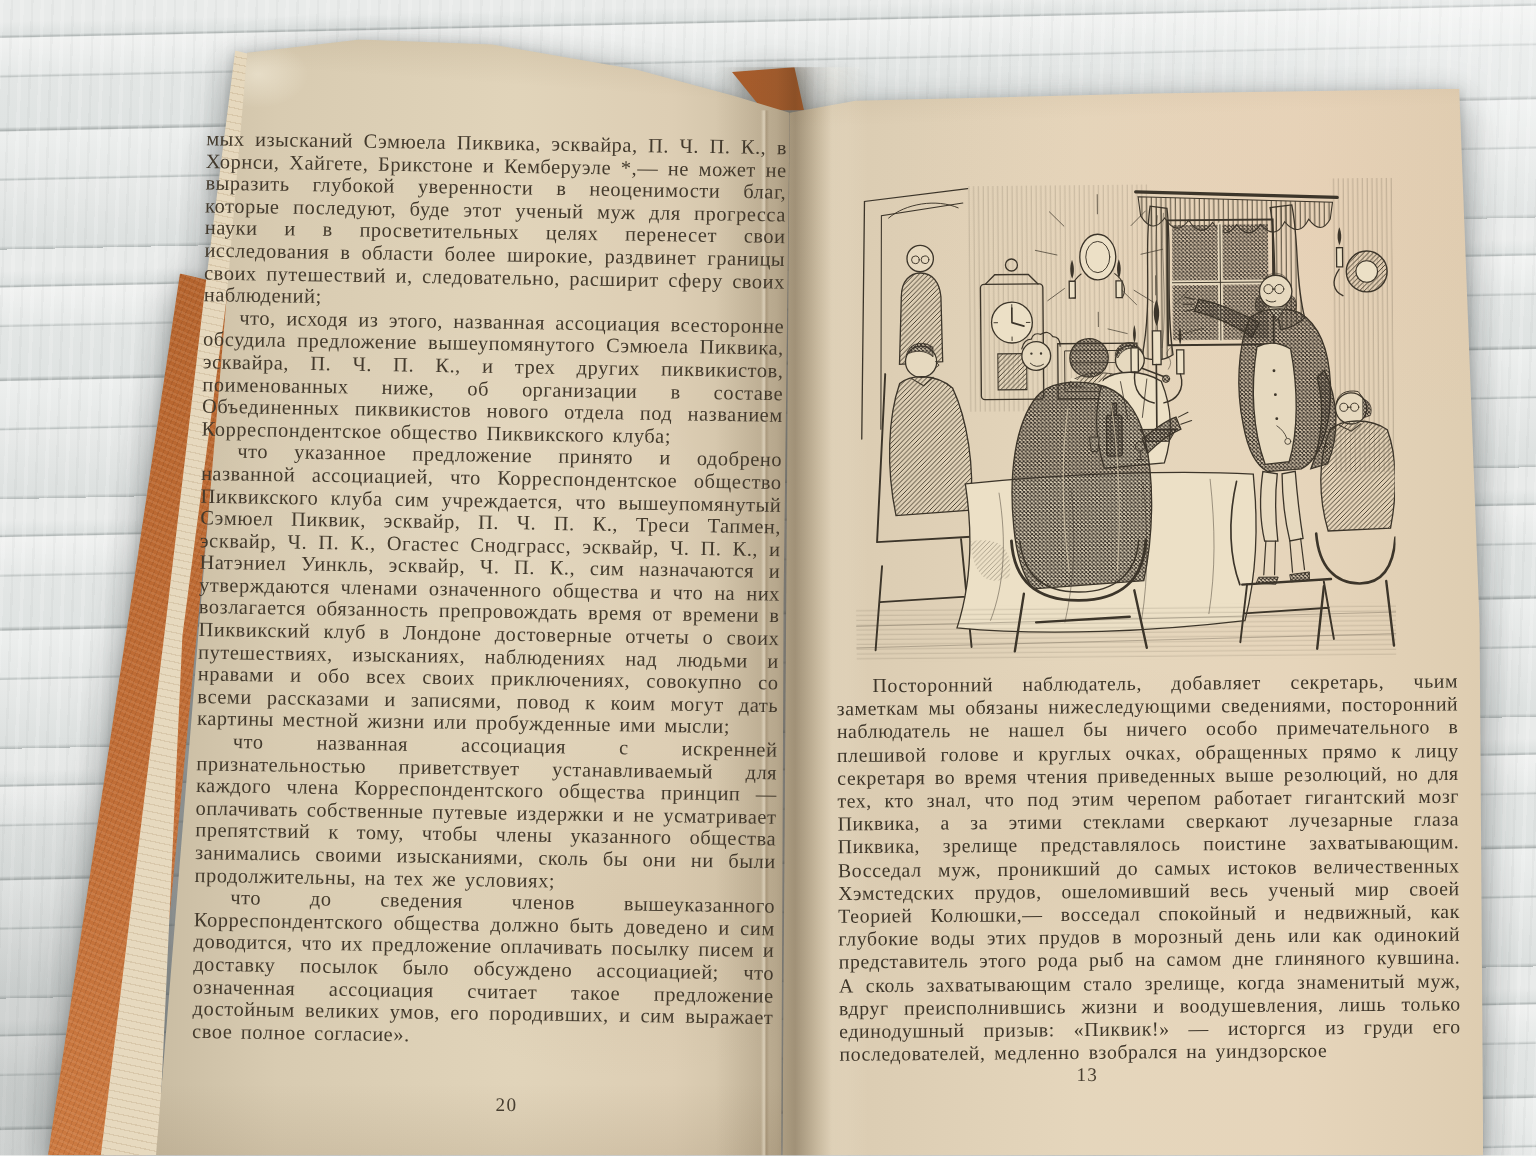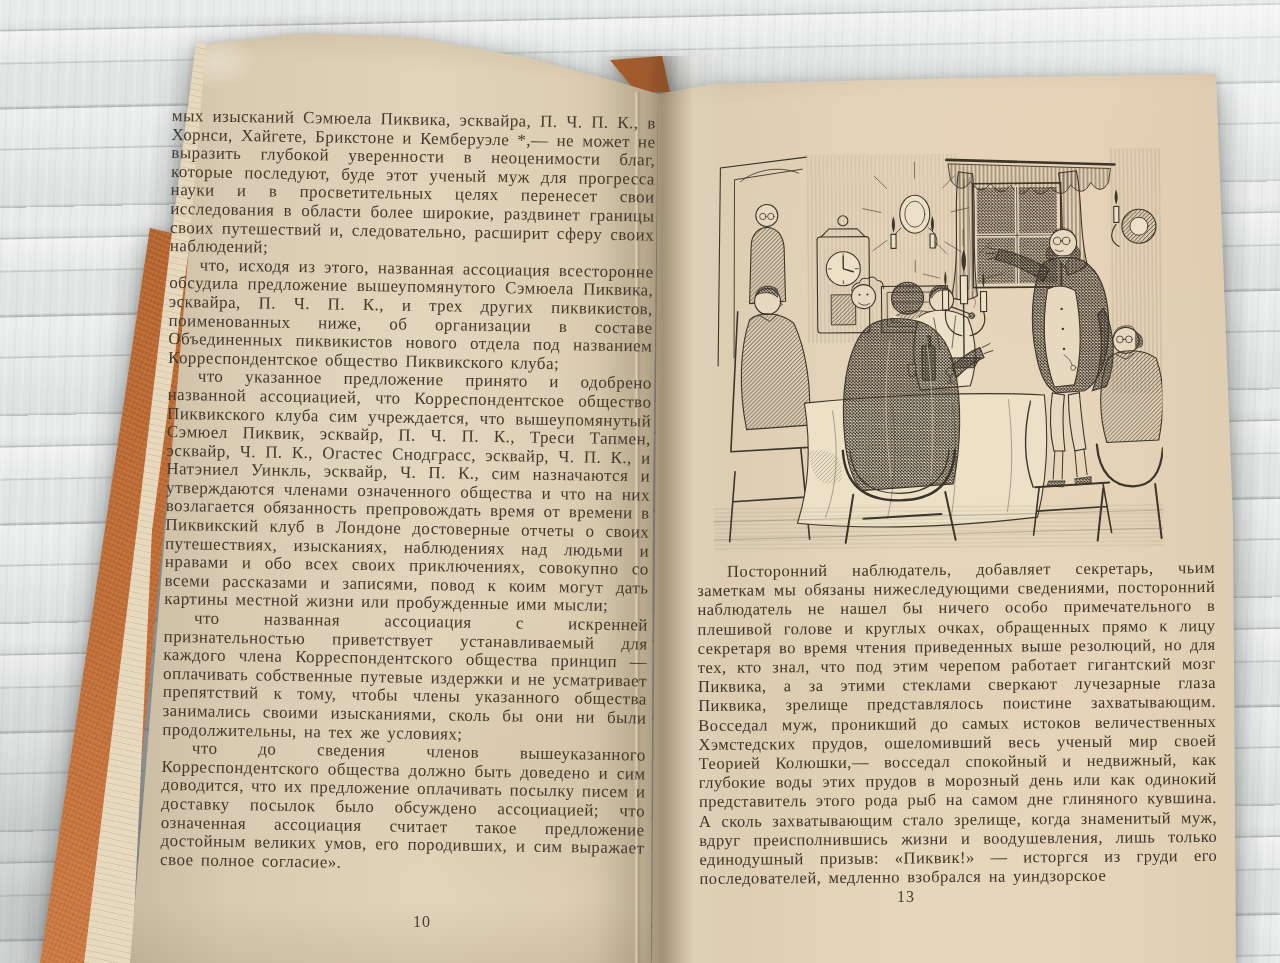--- a/index.html
+++ b/index.html
@@ -92,21 +92,21 @@
     <div class="gutter-shadow"></div>
     <div class="crease"></div>
 
     <div class="text-block left-text">
       <p class="no-indent">мых изысканий Сэмюела Пиквика, эсквайра, П. Ч. П. К., в Хорнси, Хайгете, Брикстоне и Кемберуэле *,— не может не выразить глубокой уверенности в неоценимости благ, которые последуют, буде этот ученый муж для прогресса науки и в просветительных целях перенесет свои исследования в области более широкие, раздвинет границы своих путешествий и, следовательно, расширит сферу своих наблюдений;</p>
       <p>что, исходя из этого, названная ассоциация всесторонне обсудила предложение вышеупомянутого Сэмюела Пиквика, эсквайра, П. Ч. П. К., и трех других пиквикистов, поименованных ниже, об организации в составе Объединенных пиквикистов нового отдела под названием Корреспондентское общество Пиквикского клуба;</p>
       <p>что указанное предложение принято и одобрено названной ассоциацией, что Корреспондентское общество Пиквикского клуба сим учреждается, что вышеупомянутый Сэмюел Пиквик, эсквайр, П. Ч. П. К., Треси Тапмен, эсквайр, Ч. П. К., Огастес Снодграсс, эсквайр, Ч. П. К., и Натэниел Уинкль, эсквайр, Ч. П. К., сим назначаются и утверждаются членами означенного общества и что на них возлагается обязанность препровождать время от времени в Пиквикский клуб в Лондоне достоверные отчеты о своих путешествиях, изысканиях, наблюдениях над людьми и нравами и обо всех своих приключениях, совокупно со всеми рассказами и записями, повод к коим могут дать картины местной жизни или пробужденные ими мысли;</p>
       <p>что названная ассоциация с искренней признательностью приветствует устанавливаемый для каждого члена Корреспондентского общества принцип — оплачивать собственные путевые издержки и не усматривает препятствий к тому, чтобы члены указанного общества занимались своими изысканиями, сколь бы они ни были продолжительны, на тех же условиях;</p>
       <p>что до сведения членов вышеуказанного Корреспондентского общества должно быть доведено и сим доводится, что их предложение оплачивать посылку писем и доставку посылок было обсуждено ассоциацией; что означенная ассоциация считает такое предложение достойным великих умов, его породивших, и сим выражает свое полное согласие».</p>
     </div>
-    <div class="pageno pageno-left">10</div>
+    <div class="pageno pageno-left">20</div>
 
     <svg class="illustration" viewBox="0 0 450 400" xmlns="http://www.w3.org/2000/svg">
       <defs>
         <pattern id="hv" width="4" height="4" patternUnits="userSpaceOnUse">
             <path d="M1 0V4" stroke="#4a4232" stroke-width="0.8"></path>
           </pattern>
         <pattern id="hd" width="4" height="4" patternUnits="userSpaceOnUse">
             <path d="M0 4L4 0" stroke="#453d2e" stroke-width="0.8"></path>
           </pattern>
         <pattern id="hx" width="3.2" height="3.2" patternUnits="userSpaceOnUse">

